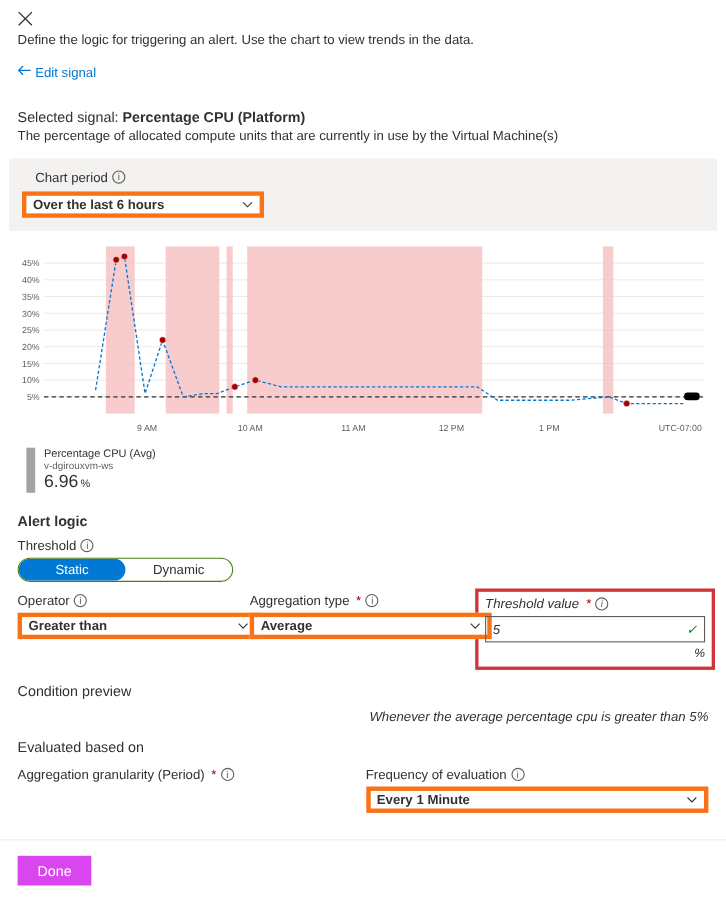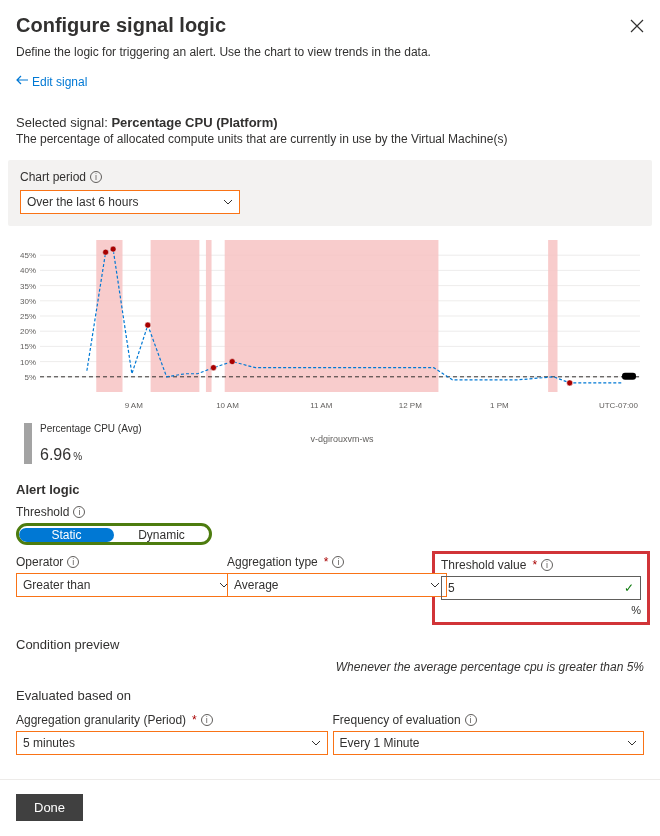--- a/index.html
+++ b/index.html
@@ -19,90 +19,91 @@
   .subtitle { font-size: 12px; color:#323130; margin-bottom: 14px; }
   .link { color: #0078d4; font-size: 12px; cursor: pointer; display: inline-flex; align-items: flex-start; gap: 4px; margin-bottom: 16px;}
   .section-label { font-size: 13px; margin: 10px 0 2px; }
   .signal-desc { font-size: 12px; color:#323130; margin-bottom: 14px; }
   .chart-period-band {
     background: #f3f2f1;
     padding: 10px 12px 12px;
     margin: 0 -8px 8px;
     border-radius: 2px;
   }
-  .cp-label { font-size: 12px; margin-bottom: 6px; display:flex; align-items:center; gap:4px;}
+  .cp-label { font-size: 12px; margin-bottom: 6px; display:flex; align-items:center; gap:4px;margin-left:12px;}
   .select {
     background: #fff;
-    border: 1px solid #f97316;
+    border: 4px solid #f97316;
     height: 24px;
     font-size: 12px;
     padding: 2px 20px 2px 6px;
     position: relative;
     display: inline-flex;
     align-items: center;
     min-width: 220px;
+    font-weight: bold;
   }
   .select.wide { width: 100%; align-items: center; }
   .select .chev {
     position: absolute;
     right: 6px;
     top: 50%;
     transform: translateY(-50%);
     pointer-events: none;
   }
   .chev svg { display:block; }
   .chart-wrap { margin: 6px -6px 4px; }
   .legend-block {
     border-left: 8px solid #a3a3a3;
     padding-left: 8px;
     margin: 6px 0 18px 8px;
   }
   .legend-name { font-size: 10px; color:#323130; }
-  .legend-sub { font-size: 9px; color:#605e5c;text-align:center; }
+  .legend-sub { font-size: 9px; color:#605e5c; }
   .legend-val { font-size: 16px; font-weight: 400; margin-top: 2px; }
   .legend-val .unit { font-size: 10px; margin-left: 2px; }
   .h2 { font-size: 13px; font-weight: 600; margin: 14px 0 8px; }
   .lbl { font-size: 12px; margin-bottom: 4px; display:flex; align-items:center; gap:4px;}
   .req { color:#a80000; margin-left:2px; }
   .info-icon {
     display:inline-flex; width:12px; height:12px; border:1px solid #605e5c; border-radius:50%;
     align-items:center; justify-content:center; font-size:9px; color:#605e5c; line-height:1;
   }
   .toggle {
-    display:inline-flex; border:3px solid #4d7c0f; border-radius: 14px; overflow:hidden; height:22px; width: 196px; align-items: flex-end;
+    display:inline-flex; border:1px solid #4d7c0f; border-radius: 14px; overflow:hidden; height:22px; width: 196px;
   }
   .toggle .opt {
     flex:1; display:flex; align-items:center; justify-content:center; font-size:12px; cursor:pointer;
   }
   .toggle .opt.active { background:#0078d4; color:#fff; border-radius: 14px; }
   .row { display:flex; gap:5px; margin-top: 10px; }
   .col { flex:1; min-width:0; }
   .input {
     height: 24px; border:1px solid #8a8886; width:100%; font-size:12px; padding:2px 6px; display:flex; align-items:center; position:relative;
   }
   .highlight-box {
     border: 3px solid #d13438;
     padding: 4px 6px 6px;
     margin: -4px -6px -6px;
+    font-style: italic;
   }
   .valid-check { position:absolute; right:6px; color:#107c10; font-size:12px; }
   .unit-row { text-align:right; font-size:11px; color:#323130; margin-top:4px; }
   .preview { font-style: italic; font-size: 12px; color:#323130; margin: 8px 0 14px; text-align: right; }
   .hr { border:none; border-top:1px solid #edebe9; margin: 24px -16px 14px; }
   .done-btn {
-    background:#404040; color:#fff; border:none; padding: 6px 18px; font-size:13px; cursor:pointer;text-align:right;
+    background:#d946ef; color:#fff; border:none; padding: 6px 18px; font-size:13px; cursor:pointer;text-align:right;
   }
   .footer { display:flex; gap:10px; }
 </style>
 </head>
 <body>
 
 <div class="panel">
   <div class="header-row">
-    <div class="title">Configure signal logic</div>
     <div class="close">
       <svg width="14" height="14" viewBox="0 0 14 14">
           <path d="M1 1 L13 13 M13 1 L1 13" stroke="#323130" stroke-width="1.2"></path>
         </svg>
     </div>
   </div>
   <div class="subtitle">Define the logic for triggering an alert. Use the chart to view trends in the data.</div>
 
   <div class="link">
     <svg width="12" height="10" viewBox="0 0 12 10">
@@ -241,28 +242,20 @@
   <div class="preview">Whenever the average percentage cpu is greater than 5%</div>
 
   <div class="h2" style="font-weight:400;">Evaluated based on</div>
   <div class="row">
     <div class="col">
       <div class="lbl">
         <span>Aggregation granularity (Period)</span>
         <span class="req">*</span>
         <span class="info-icon">i</span>
       </div>
-      <div class="select wide">
-        <span>5 minutes</span>
-        <span class="chev">
-            <svg width="10" height="6" viewBox="0 0 10 6">
-              <path d="M1 1 L5 5 L9 1" stroke="#323130" stroke-width="1" fill="none"></path>
-            </svg>
-          </span>
-      </div>
     </div>
     <div class="col">
       <div class="lbl">
         <span>Frequency of evaluation</span>
         <span class="info-icon">i</span>
       </div>
       <div class="select wide">
         <span>Every 1 Minute</span>
         <span class="chev">
             <svg width="10" height="6" viewBox="0 0 10 6">

